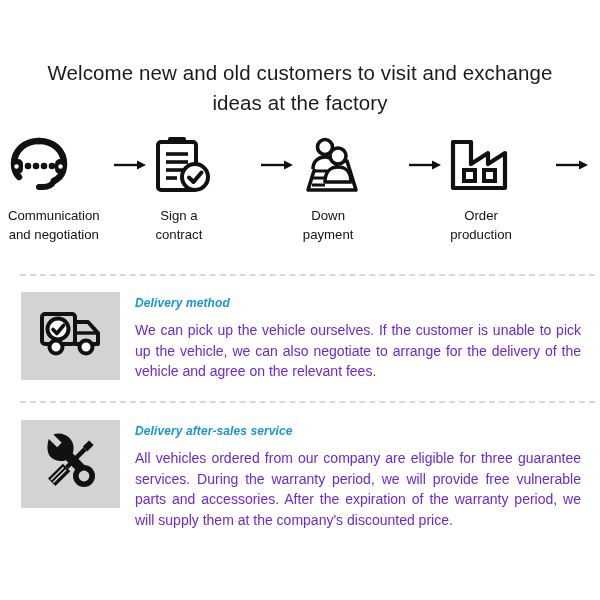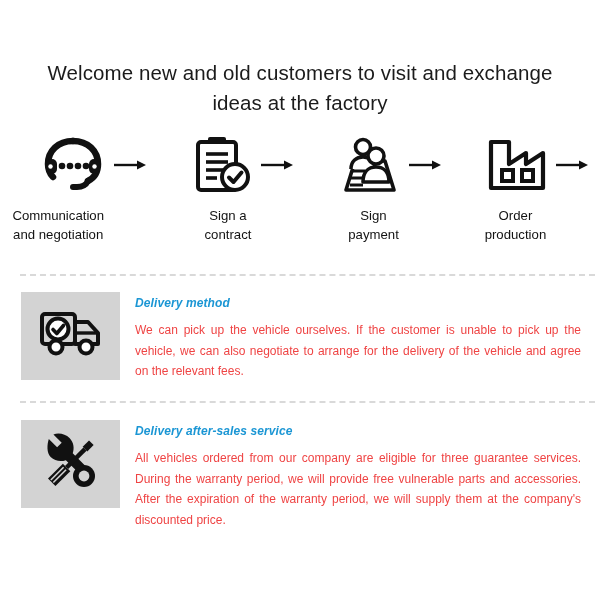--- a/index.html
+++ b/index.html
@@ -44,21 +44,21 @@
     top: 134px;
     width: 584px;
     display: flex;
     align-items: flex-start;
     justify-content: space-between;
   }
   .step {
     width: 96px;
     display: flex;
     flex-direction: column;
-    align-items: flex-end;
+    align-items: flex-start;
   }
   .step-icon {
     height: 62px;
     display: flex;
     align-items: center;
     justify-content: center;
   }
   .step-label {
     margin-top: 10px;
     font-size: 13.2px;
@@ -114,23 +114,23 @@
   .block-title {
     font-size: 12px;
     font-style: italic;
     font-weight: bold;
     color: #1b96d4;
     line-height: 22px;
     margin: 0 0 6px 0;
     letter-spacing: 0.1px;
   }
   .block-text {
-    font-size: 12px;
+    font-size: 14px;
     line-height: 20.5px;
-    color: #ef4444;
+    color: #6d28d9;
     text-align: justify;
     max-width: 446px;
     margin: 0;
   }
 </style>
 </head>
 <body>
 
 <div class="page">
 
@@ -195,21 +195,21 @@
           <path d="M14 24 L44 24 L53 53 L5 53 Z" fill="#fff" stroke="#111" stroke-width="3.6" stroke-linejoin="round"></path>
           <line x1="11" y1="34" x2="24" y2="34" stroke="#111" stroke-width="3"></line>
           <line x1="10" y1="41" x2="23" y2="41" stroke="#111" stroke-width="3"></line>
           <line x1="9" y1="48" x2="22" y2="48" stroke="#111" stroke-width="3"></line>
           <circle cx="22" cy="10" r="7.5" fill="#fff" stroke="#111" stroke-width="3.6"></circle>
           <path d="M10 32 C10 24 15.5 20 22 20 C28.5 20 34 24 34 32" fill="#fff" stroke="#111" stroke-width="3.6" stroke-linejoin="round"></path>
           <circle cx="35" cy="19" r="8" fill="#fff" stroke="#111" stroke-width="3.6"></circle>
           <path d="M22 45 C22 35 27.5 30 35 30 C42.5 30 48 35 48 45 Z" fill="#fff" stroke="#111" stroke-width="3.6" stroke-linejoin="round"></path>
         </svg>
       </div>
-      <div class="step-label">Sign
+      <div class="step-label">Down
 payment</div>
     </div>
 
     <div class="arrow">
       <svg width="34" height="14" viewBox="0 0 34 14" aria-hidden="true">
         <line x1="1" y1="7" x2="27" y2="7" stroke="#111" stroke-width="2.4"></line>
         <polygon points="33,7 24,2.5 24,11.5" fill="#111"></polygon>
       </svg>
     </div>
 

